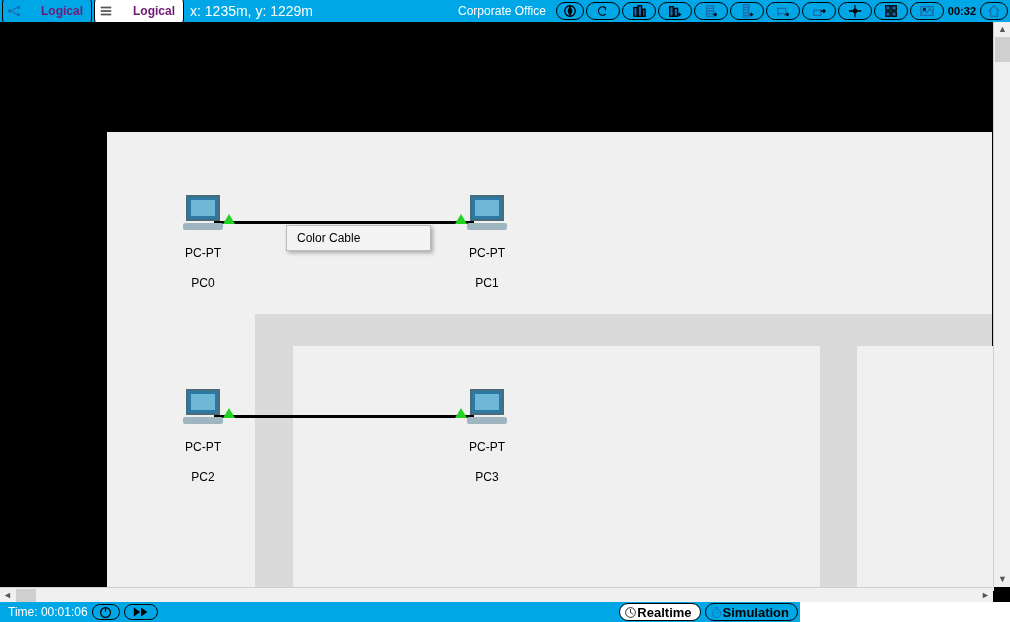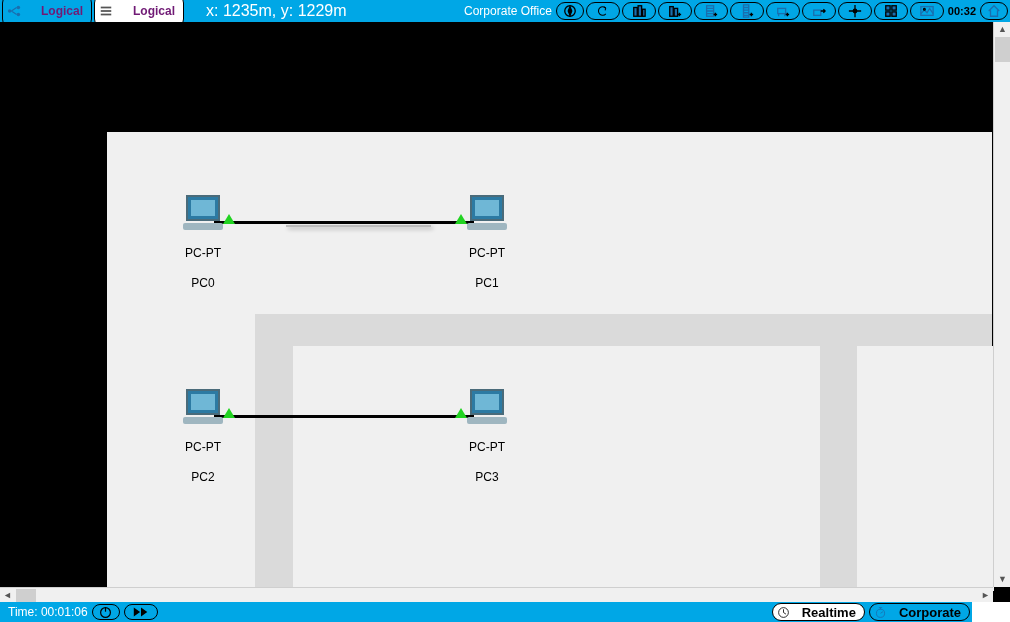--- a/index.html
+++ b/index.html
@@ -3,22 +3,22 @@
 <meta charset="utf-8">
 <style>
   * { box-sizing: border-box; margin: 0; padding: 0; font-family: Arial, Helvetica, sans-serif; }
   body { width: 1010px; height: 622px; overflow: hidden; background: #fff; position: relative; }
 
   
   .topbar { height: 22px; background: #00A7E6; display: flex; align-items: center; padding: 0 2px; gap: 2px; font-size: 12px; color: #000; }
   .mode-btn { display: inline-flex; align-items: center; gap: 20px; height: 34px; border: 1px solid #000; border-radius: 9px; padding: 0 8px 0 4px; background: #00A7E6; color: #701a75; font-weight: bold; cursor: pointer; }
   .mode-btn.active { background: #fff; }
   .mode-btn svg { width: 14px; height: 14px; }
-  .coords { color: #fff; font-size: 16px; margin-left: 20px; }
-  .location { color: #fff; font-size: 12px; margin-left: auto; margin-right: 2px; }
+  .coords { color: #fff; font-size: 14px; margin-left: 4px; }
+  .location { color: #fff; font-size: 12px; margin-left: auto; margin-right: 8px; }
   .top-icon { width: 28px; height: 18px; border: 1px solid #000; border-radius: 9px; background: #00A7E6; display: inline-flex; align-items: center; justify-content: center; cursor: pointer; }
   .top-icon.wide { width: 34px; }
   .top-icon svg { width: 14px; height: 14px; stroke: #000; fill: none; stroke-width: 1.5; }
   .clock { color: #000; font-size: 11px; font-weight: bold; margin: 0 2px; }
 
   
   .canvas-wrap { position: relative; width: 1010px; height: 580px; background: #000; overflow: hidden; }
   .work { position: absolute; left: 107px; top: 110px; width: 885px; height: 455px; background: #F0F0F0; }
   .vscroll { position: absolute; right: 0; top: 0; width: 17px; height: 565px; background: #f0f0f0; border-left: 1px solid #cfcfcf; }
   .vscroll .thumb { position: absolute; top: 0; left: 1px; width: 15px; height: 25px; background: #cfcfcf; }
@@ -39,24 +39,24 @@
 
   
   .cable { position: absolute; height: 3px; background: #000; }
   .tri { position: absolute; width: 0; height: 0; border-left: 6px solid transparent; border-right: 6px solid transparent; border-bottom: 10px solid #22D322; }
 
   
   .ctx-menu { position: absolute; background: #F4F4F4; border: 1px solid #BBB; box-shadow: 2px 2px 4px rgba(0,0,0,.3); font-size: 12px; min-width: 145px; }
   .ctx-menu div { padding: 5px 10px; cursor: pointer; }
 
   
-  .bottombar { position: absolute; left: 0; bottom: 0; height: 20px; width: 972px; background: #00A7E6; display: flex; align-items: center; padding: 0 2px; gap: 4px; font-size: 12px; color: #fff; }
+  .bottombar { position: absolute; left: 0; bottom: 0; height: 20px; width: 800px; background: #00A7E6; display: flex; align-items: center; padding: 0 2px; gap: 4px; font-size: 12px; color: #fff; }
   .time-lbl { margin-left: 6px; }
   .bot-icon { width: 28px; height: 16px; border: 1px solid #000; border-radius: 8px; background: #00A7E6; display: inline-flex; align-items: center; justify-content: center; cursor: pointer; color:#000; font-size:11px; }
-  .rs-btn { display: inline-flex; align-items: center; gap: 12px; height: 18px; border: 1px solid #000; border-radius: 9px; padding: 0 8px 0 4px; background: #00A7E6; color: #000; font-weight: bold; cursor: pointer; font-size: 13px; }
+  .rs-btn { display: inline-flex; align-items: center; gap: 0; height: 18px; border: 1px solid #000; border-radius: 9px; padding: 0 8px 0 4px; background: #00A7E6; color: #000; font-weight: bold; cursor: pointer; font-size: 13px; }
   .rs-btn.active { background: #fff; }
   .rs-btn svg { width: 13px; height: 13px; }
 </style>
 </head>
 <body>
 
 <div class="topbar">
   <div class="mode-btn">
     <svg viewBox="0 0 16 16">
         <circle cx="3" cy="8" r="2" fill="#1A6EAE"></circle>
@@ -195,20 +195,21 @@
       <div class="label">PC2</div>
     </div>
     <div class="device" style="left:350px; top:257px;">
       <div class="monitor"></div>
         <div class="base"></div>
       <div class="label">PC-PT</div>
       <div class="label">PC3</div>
     </div>
 
     <div class="ctx-menu" style="left:179px; top:93px;">
+      <div>Color Cable</div>
     </div>
   </div>
 
   <div class="vscroll">
     <div class="arrow" style="top:0">▲</div>
     <div class="thumb" style="top:15px"></div>
     <div class="arrow" style="bottom:0">▼</div>
   </div>
   <div class="hscroll">
     <div class="arrow" style="left:0">◄</div>
@@ -237,15 +238,15 @@
         <path d="M8 4 v4 l3 2" stroke="#000" fill="none"></path>
       </svg>
     <span>Realtime</span>
   </div>
   <div class="rs-btn">
     <svg viewBox="0 0 16 16">
         <circle cx="8" cy="9" r="5" fill="none" stroke="#1A6EAE"></circle>
         <path d="M8 4 v-2 M6 2 h4" stroke="#1A6EAE"></path>
         <path d="M8 9 l3 -2" stroke="#1A6EAE"></path>
       </svg>
-    <span>Corporate</span>
+    <span>Simulation</span>
   </div>
 </div>
 
 </body></html>

